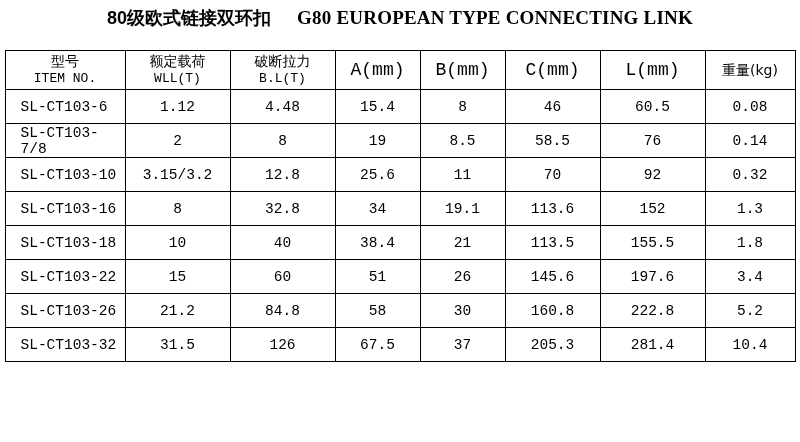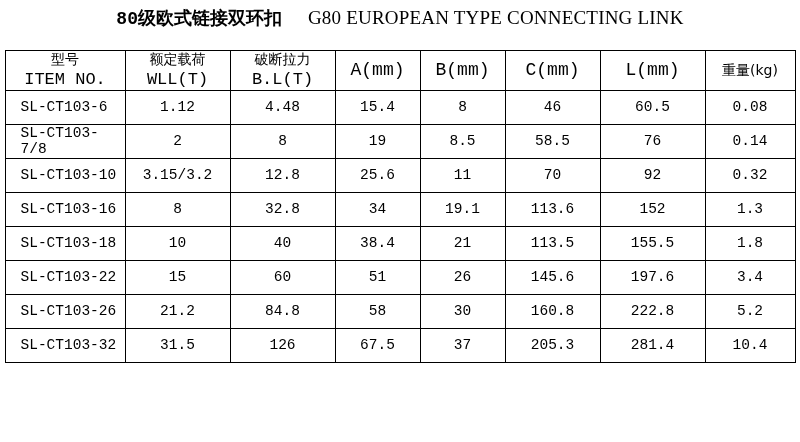--- a/index.html
+++ b/index.html
@@ -24,29 +24,29 @@
   .title-bar {
     height: 34px;
     display: flex;
     align-items: center;
     justify-content: center;
     gap: 26px;
     padding-top: 2px;
     box-sizing: border-box;
   }
   .title-cn {
-    font-family: Liberation Mono, monospace;
+    font-family: Liberation Sans, sans-serif;
     font-size: 18px;
     font-weight: bold;
     letter-spacing: 0px;
   }
   .title-en {
     font-family: "Liberation Serif", serif;
     font-size: 19px;
-    font-weight: normal;
+    font-weight: bold;
     letter-spacing: 0.2px;
   }
   table.spec {
     border-collapse: collapse;
     width: 790px;
     margin: 16px auto;
     table-layout: fixed;
   }
   table.spec td, table.spec th {
     border: 1px solid #000000;
@@ -61,21 +61,21 @@
     font-size: 14px;
     line-height: 1.15;
   }
   thead td .cn {
     font-family: "DejaVu Sans", sans-serif;
     font-size: 14px;
     display: block;
   }
   thead td .en {
     font-family: "Liberation Mono", monospace;
-    font-size: 17px;
+    font-size: 13px;
     display: block;
   }
   thead td .single {
     font-family: "Liberation Mono", monospace;
     font-size: 18px;
     display: block;
   }
   thead td.head-cn-en {
     line-height: 1.25;
   }

